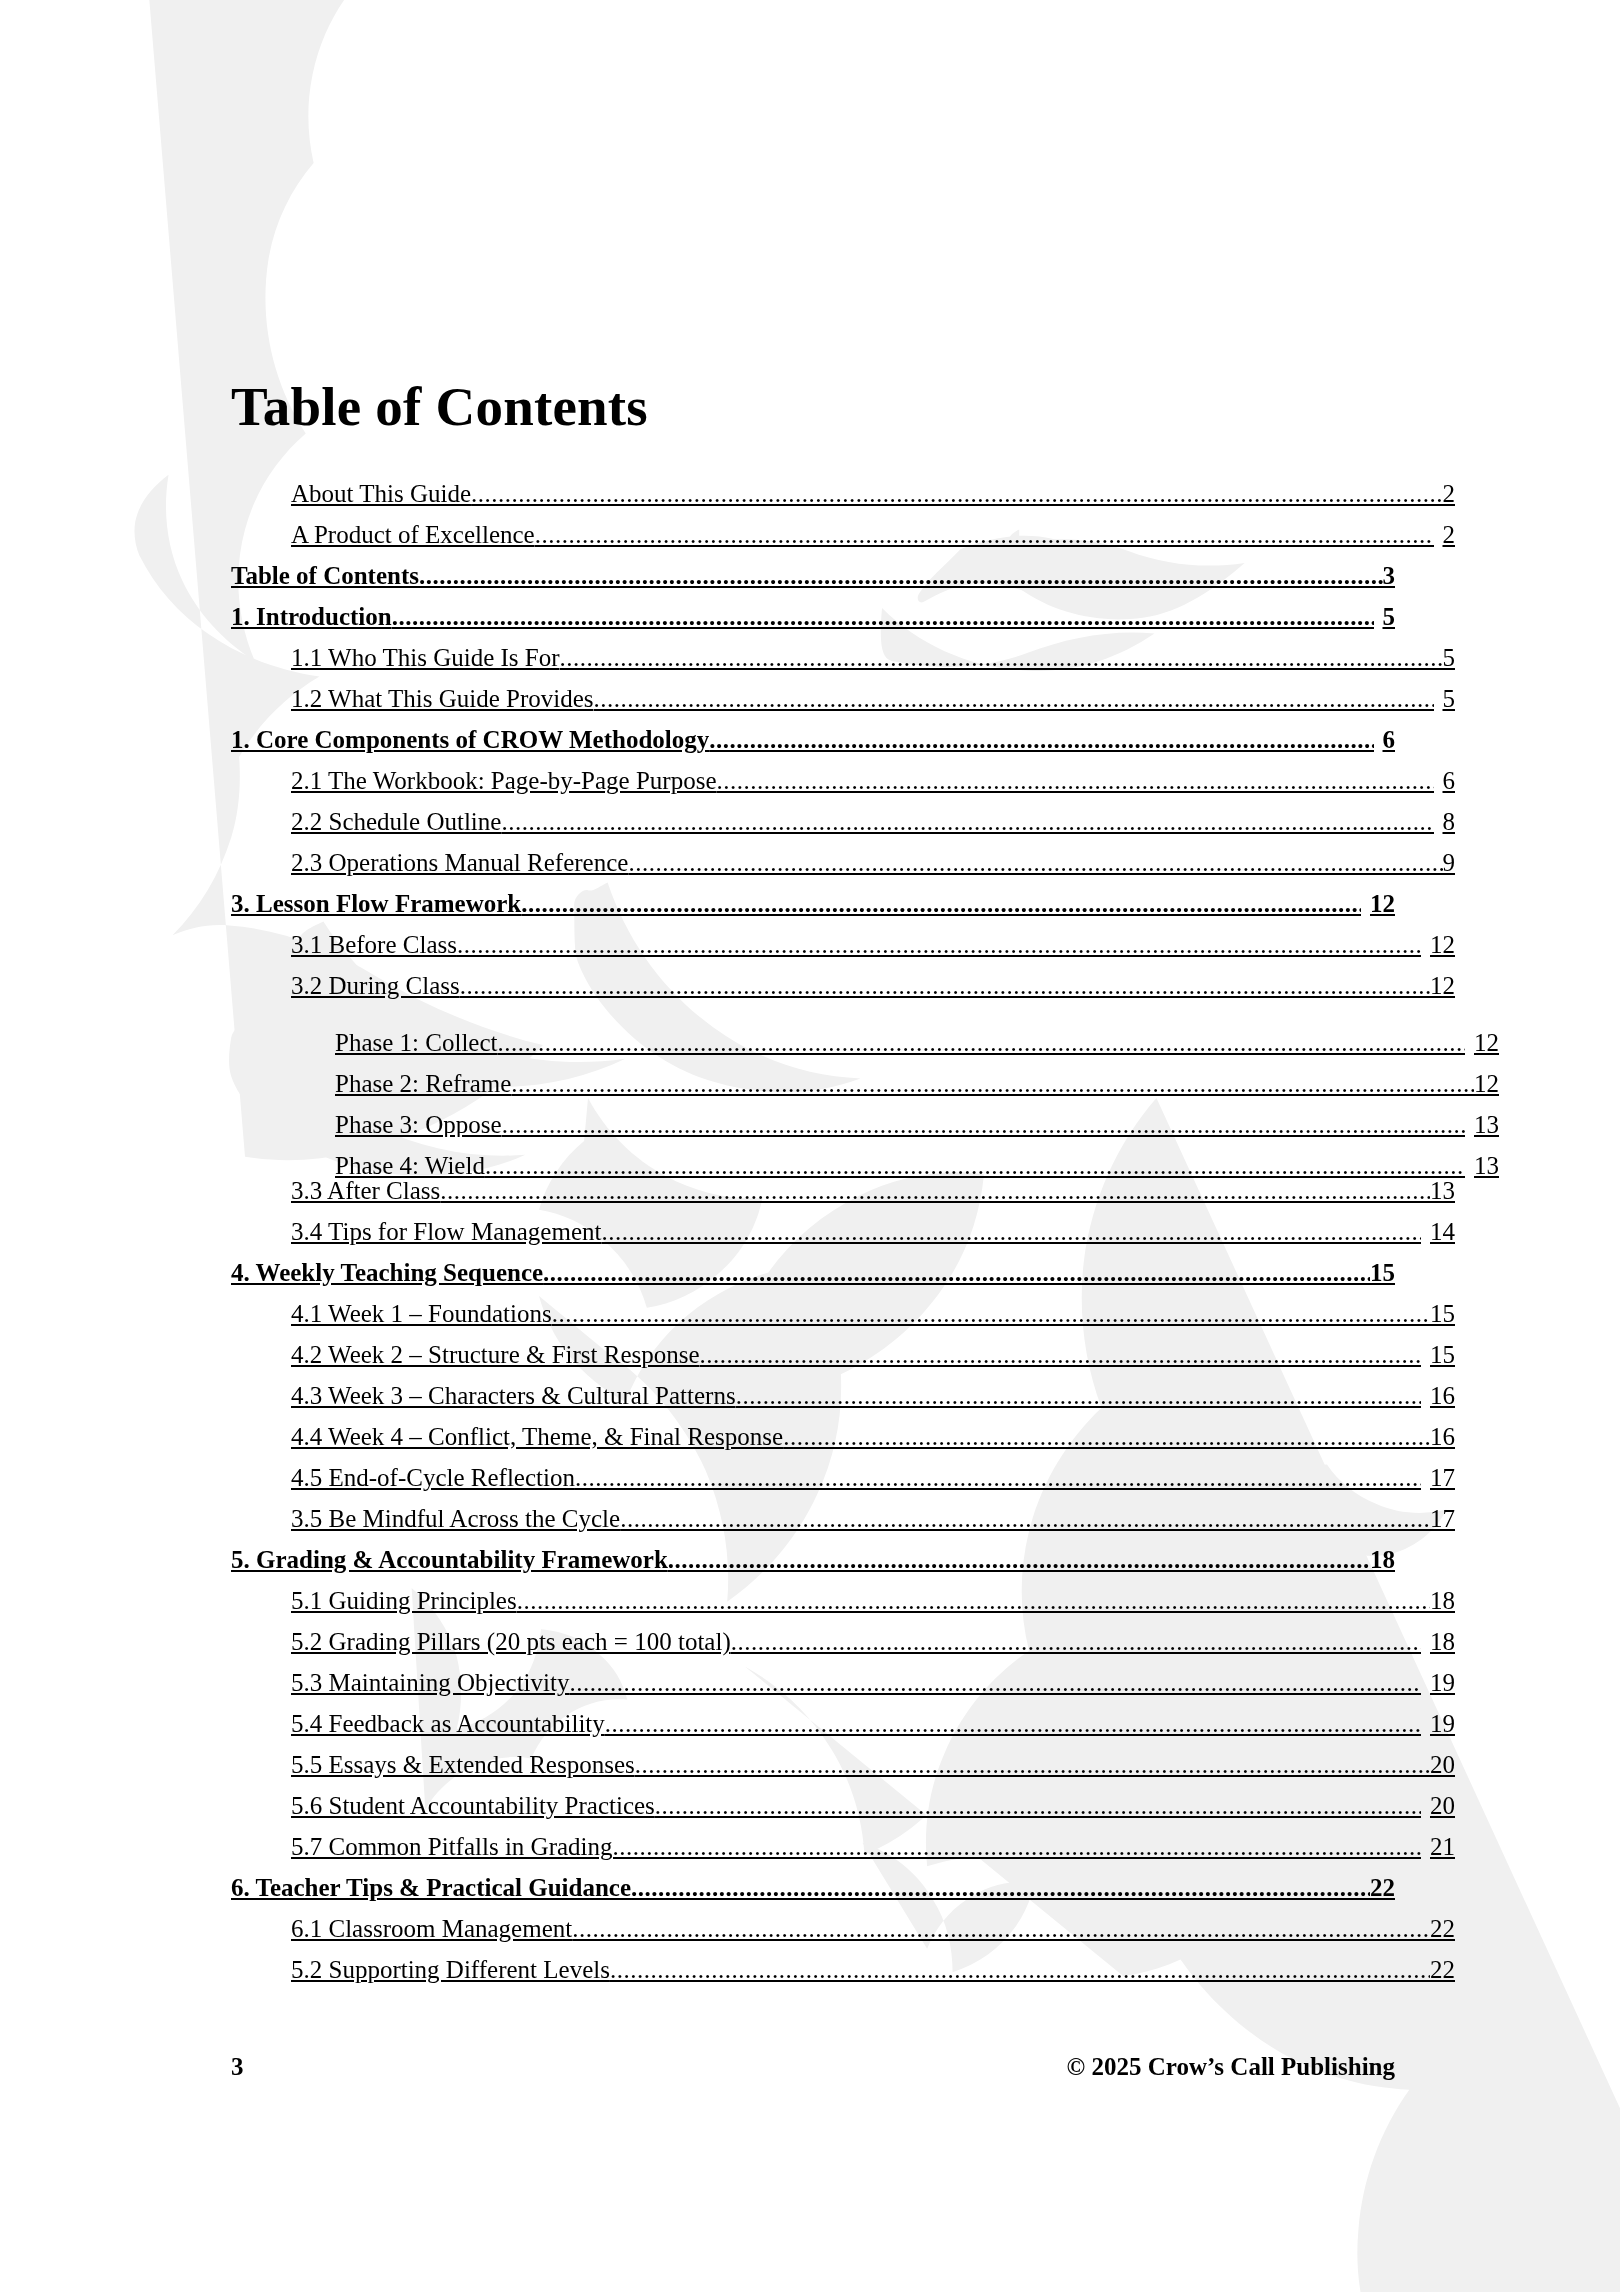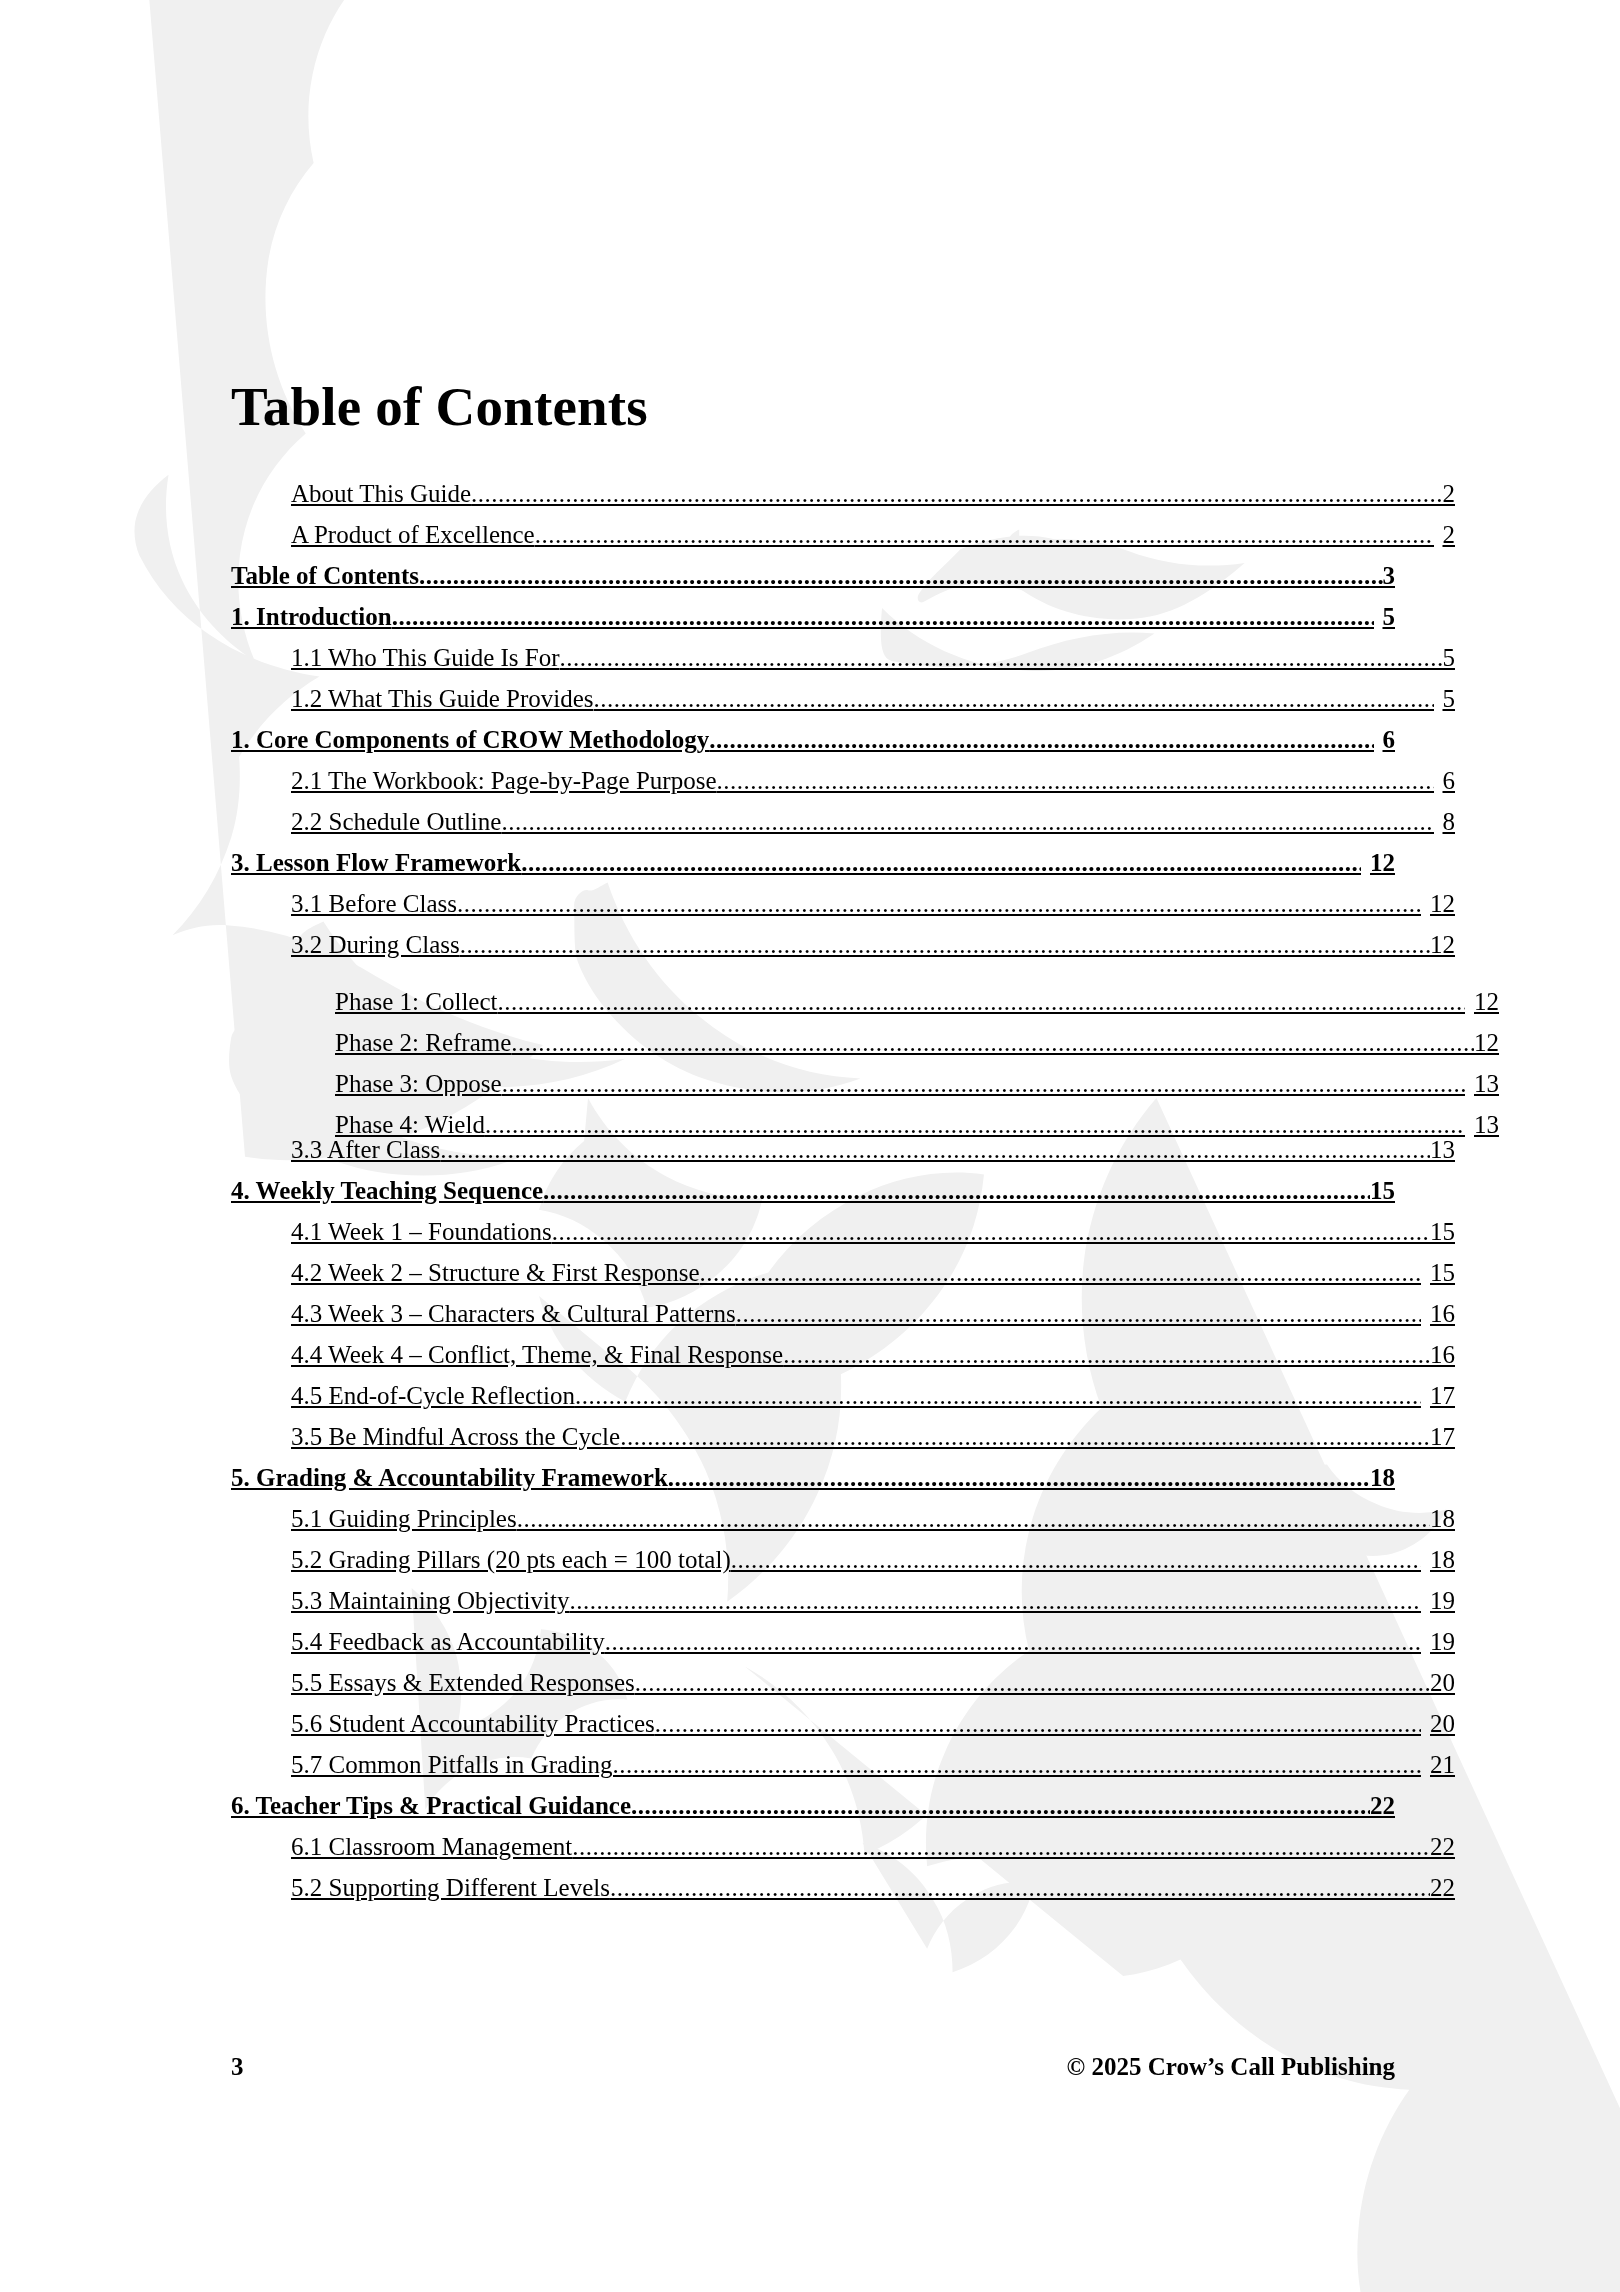--- a/index.html
+++ b/index.html
@@ -197,20 +197,25 @@
         <div class="toc-entry lvl-1 w-norm gap-sp">
           <span class="entry-label">2.1 The Workbook: Page-by-Page Purpose</span>
           <span class="leader"></span>
           <span class="page-num">6</span>
         </div>
         <div class="toc-entry lvl-1 w-norm gap-sp">
           <span class="entry-label">2.2 Schedule Outline</span>
           <span class="leader"></span>
           <span class="page-num">8</span>
         </div>
+        <div class="toc-entry lvl-1 w-norm">
+          <span class="entry-label">2.3 Operations Manual Reference</span>
+          <span class="leader"></span>
+          <span class="page-num">9</span>
+        </div>
         <div class="toc-entry lvl-0 w-bold gap-sp">
           <span class="entry-label">3. Lesson Flow Framework</span>
           <span class="leader"></span>
           <span class="page-num">12</span>
         </div>
         <div class="toc-entry lvl-1 w-norm gap-sp">
           <span class="entry-label">3.1 Before Class</span>
           <span class="leader"></span>
           <span class="page-num">12</span>
         </div>
@@ -236,20 +241,25 @@
         </div>
         <div class="toc-entry lvl-2 w-norm gap-sp">
           <span class="entry-label">Phase 4: Wield</span>
           <span class="leader"></span>
           <span class="page-num">13</span>
         </div>
         <div class="toc-entry lvl-1 w-norm">
           <span class="entry-label">3.3 After Class</span>
           <span class="leader"></span>
           <span class="page-num">13</span>
+        </div>
+        <div class="toc-entry lvl-1 w-norm gap-sp">
+          <span class="entry-label">3.4 Tips for Flow Management</span>
+          <span class="leader"></span>
+          <span class="page-num">14</span>
         </div>
         <div class="toc-entry lvl-0 w-bold">
           <span class="entry-label">4. Weekly Teaching Sequence</span>
           <span class="leader"></span>
           <span class="page-num">15</span>
         </div>
         <div class="toc-entry lvl-1 w-norm">
           <span class="entry-label">4.1 Week 1 – Foundations</span>
           <span class="leader"></span>
           <span class="page-num">15</span>

